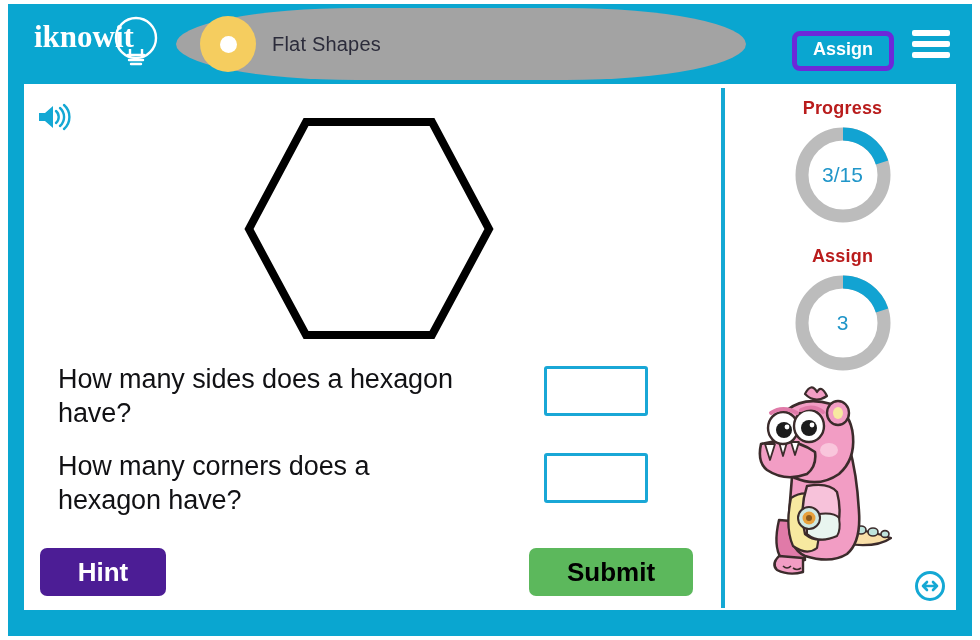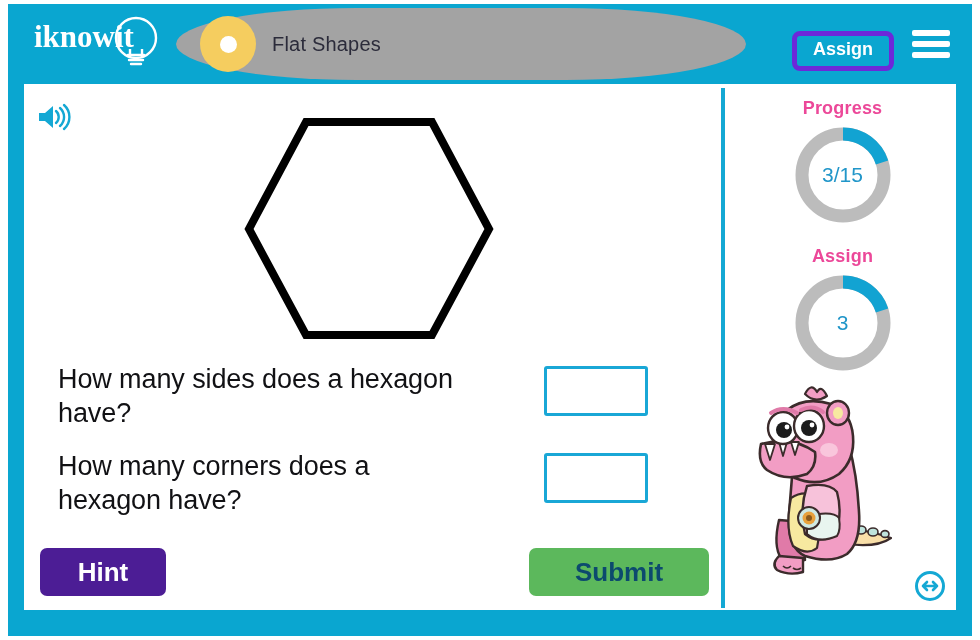--- a/index.html
+++ b/index.html
@@ -212,26 +212,26 @@
     font-size: 26px;
     font-weight: bold;
     cursor: pointer;
     font-family: "Liberation Sans", sans-serif;
   }
 
   .submit-btn {
     position: absolute;
     left: 505px;
     bottom: 14px;
-    width: 180px;
+    width: 164px;
     height: 48px;
     background: #5cb85c;
     border: none;
     border-radius: 7px;
-    color: #0c4a6e;
+    color: #000000;
     font-size: 26px;
     font-weight: bold;
     cursor: pointer;
     font-family: "Liberation Sans", sans-serif;
   }
 
   
   .sidebar {
     position: absolute;
     left: 705px;
@@ -245,21 +245,21 @@
     left: 0;
     width: 227px;
     text-align: center;
   }
   .meter.progress { top: 14px; }
   .meter.score { top: 162px; }
 
   .meter-label {
     font-size: 18px;
     font-weight: bold;
-    color: #ec4899;
+    color: #b91c1c;
     margin-bottom: 5px;
     letter-spacing: 0.2px;
   }
 
   .ring-wrap {
     position: relative;
     width: 102px;
     height: 102px;
     margin: 0 auto;
   }

